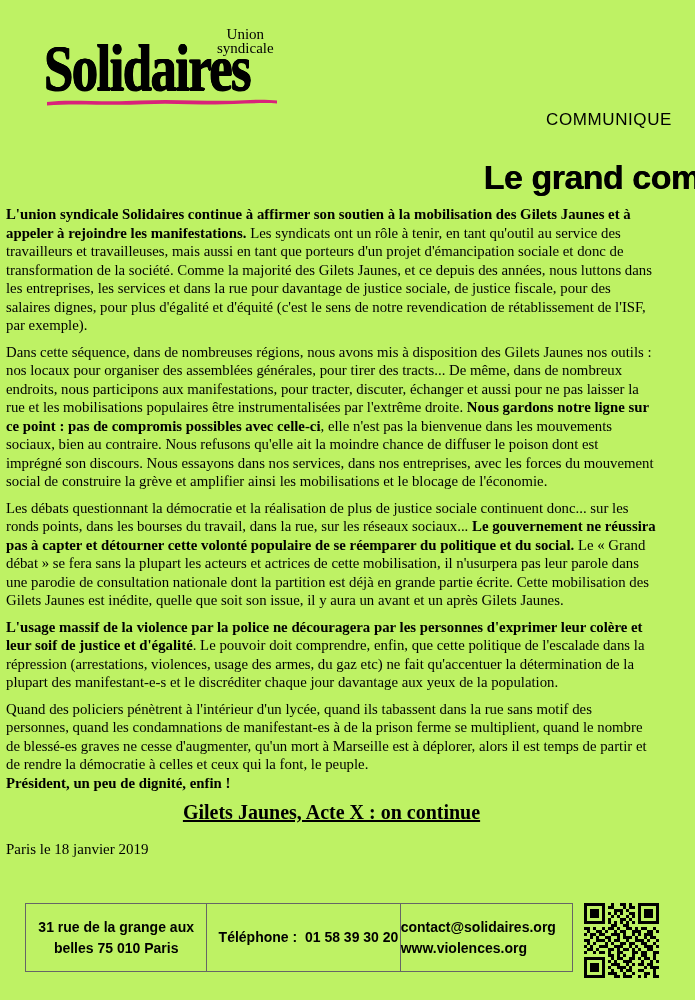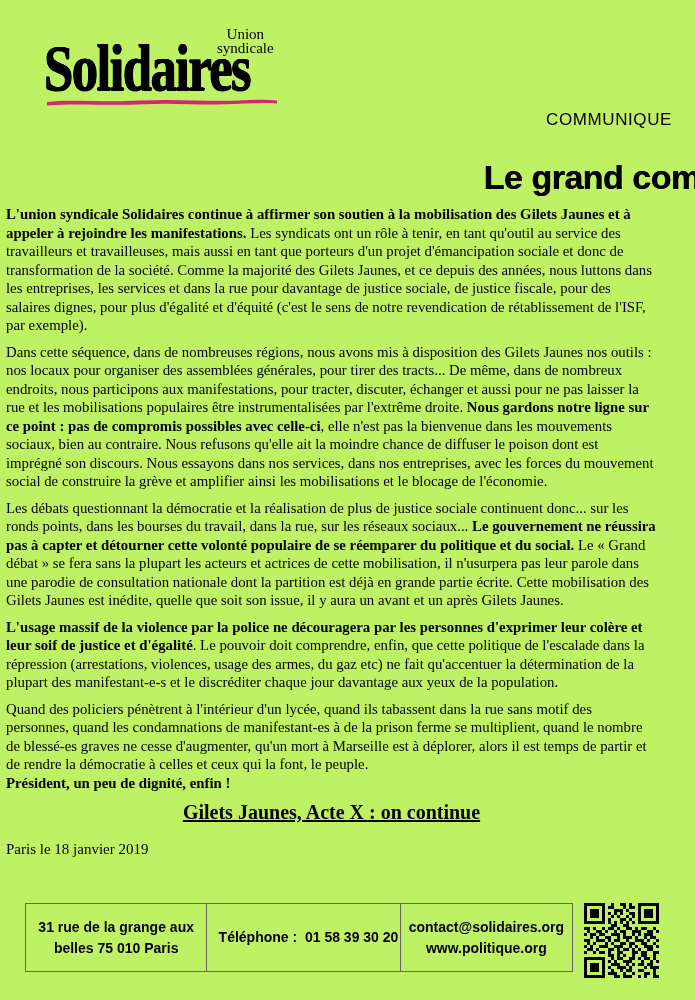--- a/index.html
+++ b/index.html
@@ -102,21 +102,21 @@
     box-sizing: border-box;
     display: flex;
     flex-direction: column;
     justify-content: center;
     border-right: 1px solid #666;
   }
   .footer-cell:last-child { border-right: none; }
   .cell-address  { width: 182px; text-align: center; }
   .cell-phone    { width: 194px; padding-left: 10px; align-items: center; }
   .cell-phone div { white-space: pre; }
-  .cell-web      { width: 172px; text-align: center; }
+  .cell-web      { width: 172px; }
   .qr { position: absolute; left: 584px; top: 903px; width: 75px; height: 75px; }
   .qr svg { display: block; }
 </style>
 </head>
 <body>
 
 <div class="page">
 
   <div class="logo-wordmark">Solidaires</div>
   <div class="logo-union">
@@ -147,21 +147,21 @@
   <div class="footer-table">
     <div class="footer-cell cell-address">
       <div>31 rue de la grange aux</div>
       <div>belles 75 010 Paris</div>
     </div>
     <div class="footer-cell cell-phone">
       <div>Téléphone :  01 58 39 30 20</div>
     </div>
     <div class="footer-cell cell-web">
       <div>contact@solidaires.org</div>
-      <div>www.politique.org</div>
+      <div>www.violences.org</div>
     </div>
   </div>
   <div class="qr">
       <svg width="75" height="75" viewBox="0 0 25 25" shape-rendering="crispEdges">
         <rect x="0" y="0" width="1" height="1" fill="#000"></rect>
         <rect x="1" y="0" width="1" height="1" fill="#000"></rect>
         <rect x="2" y="0" width="1" height="1" fill="#000"></rect>
         <rect x="3" y="0" width="1" height="1" fill="#000"></rect>
         <rect x="4" y="0" width="1" height="1" fill="#000"></rect>
         <rect x="5" y="0" width="1" height="1" fill="#000"></rect>

